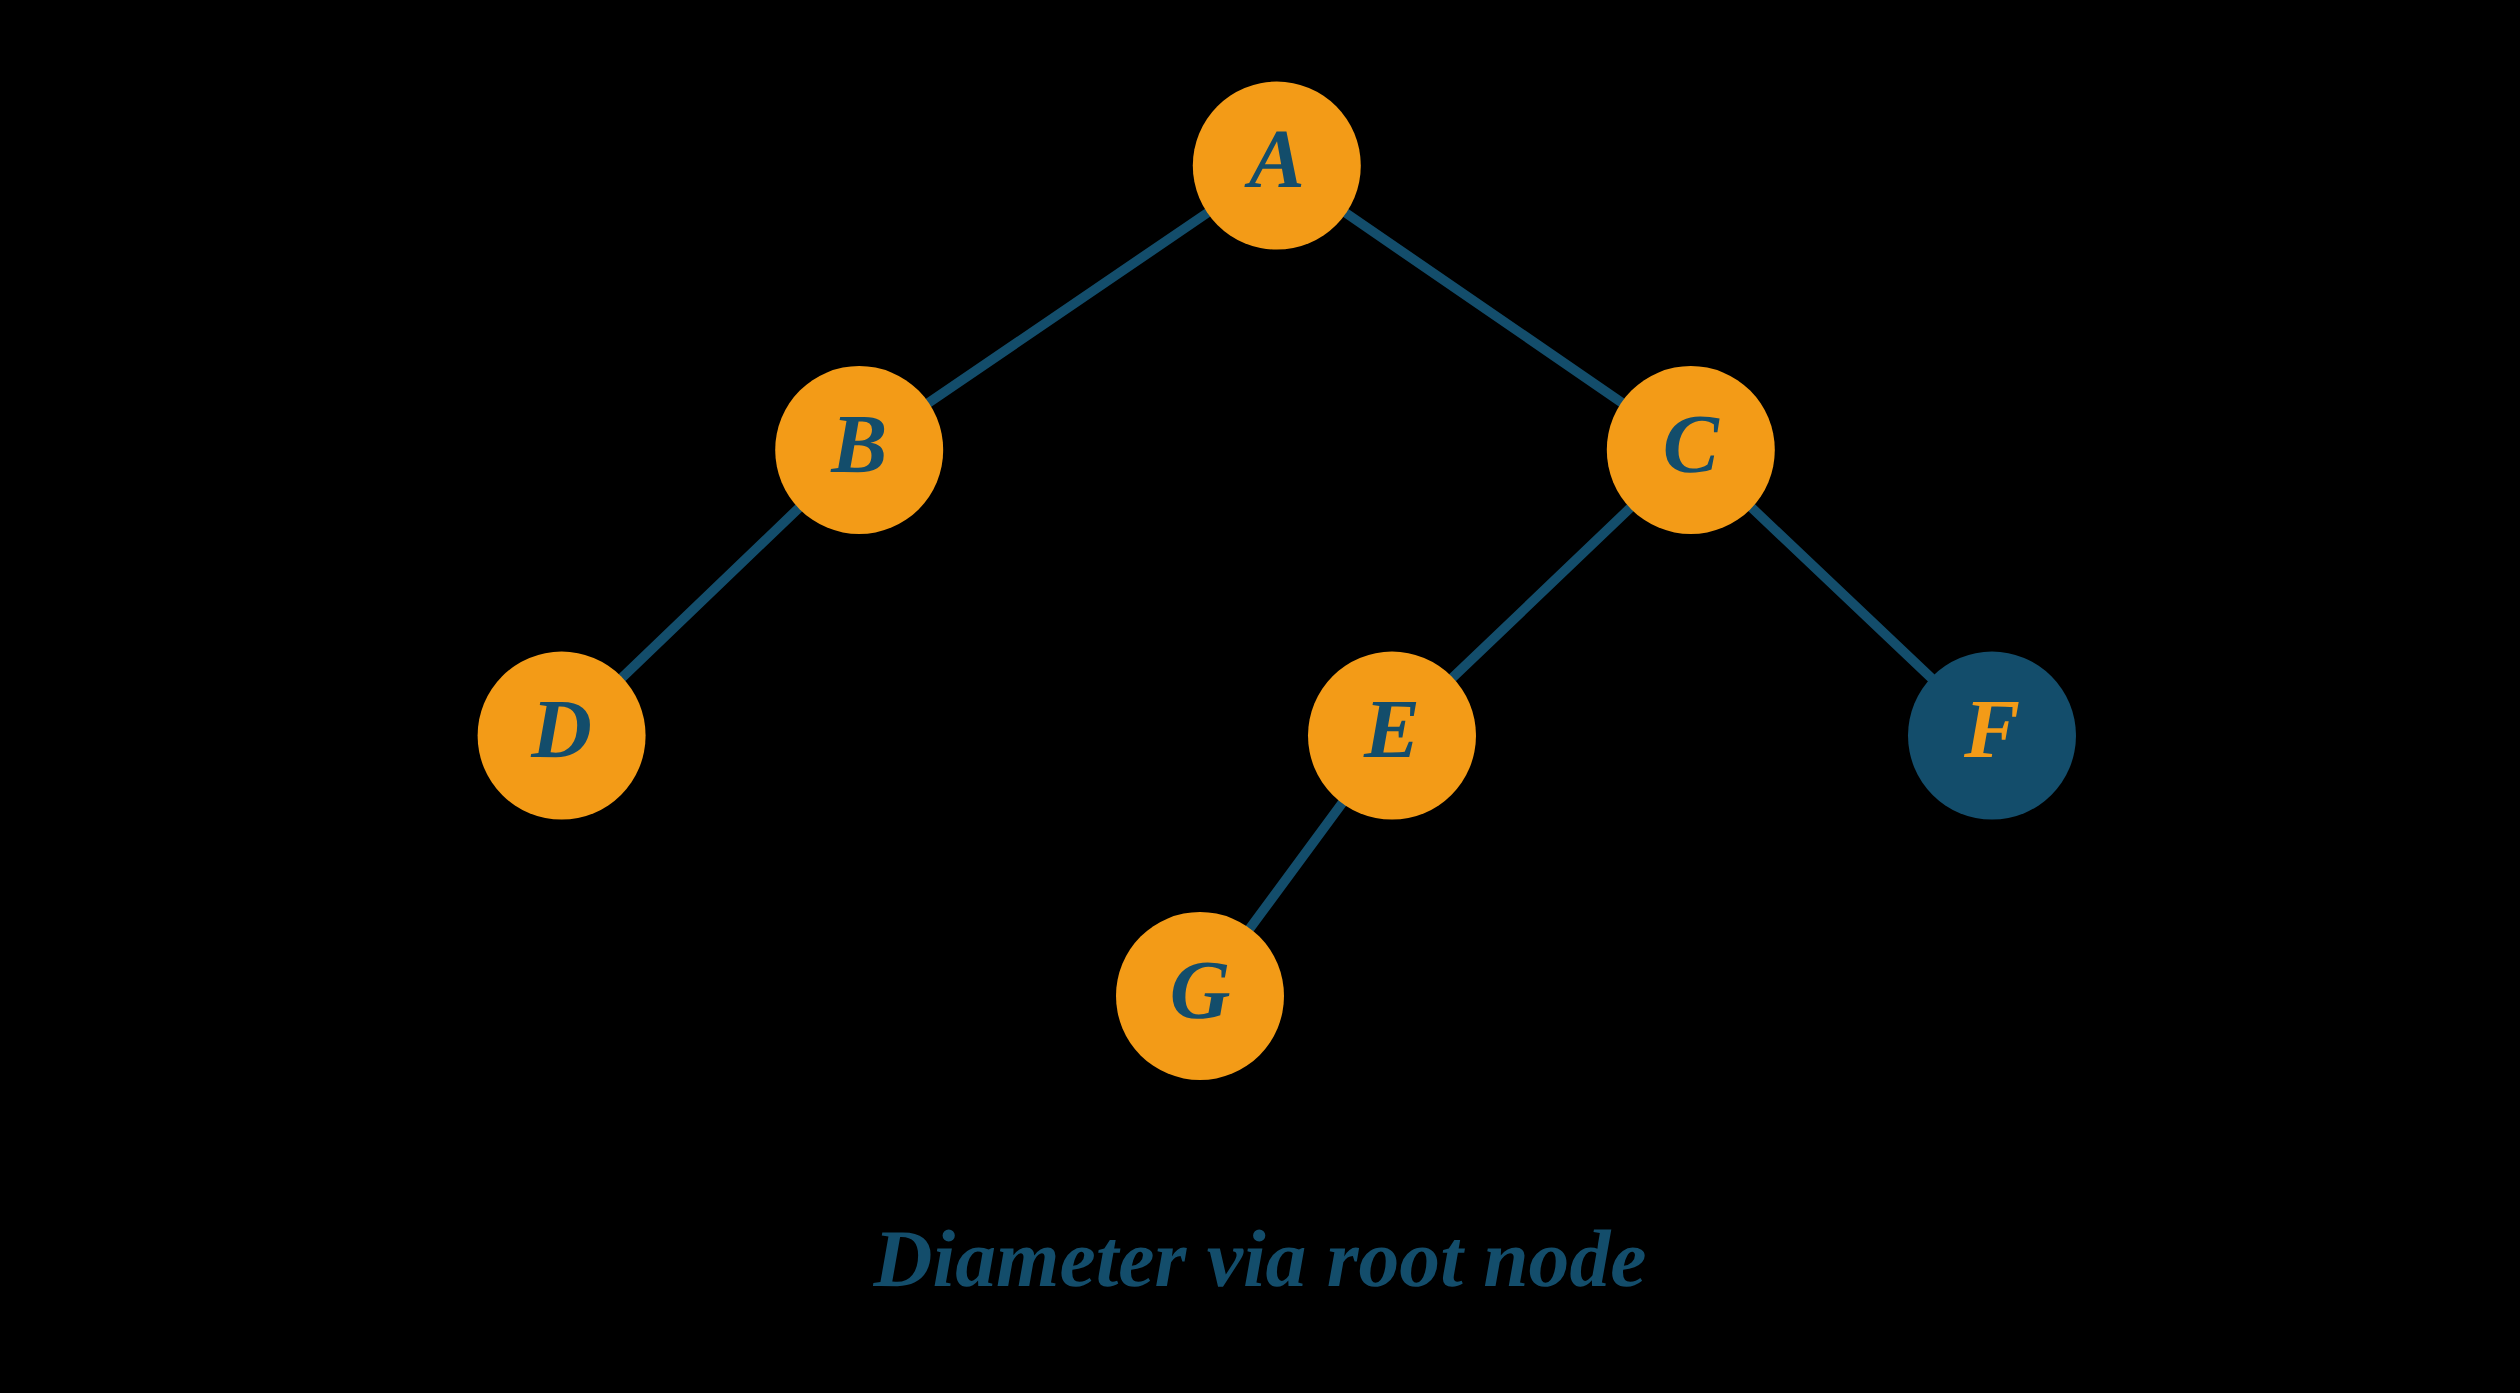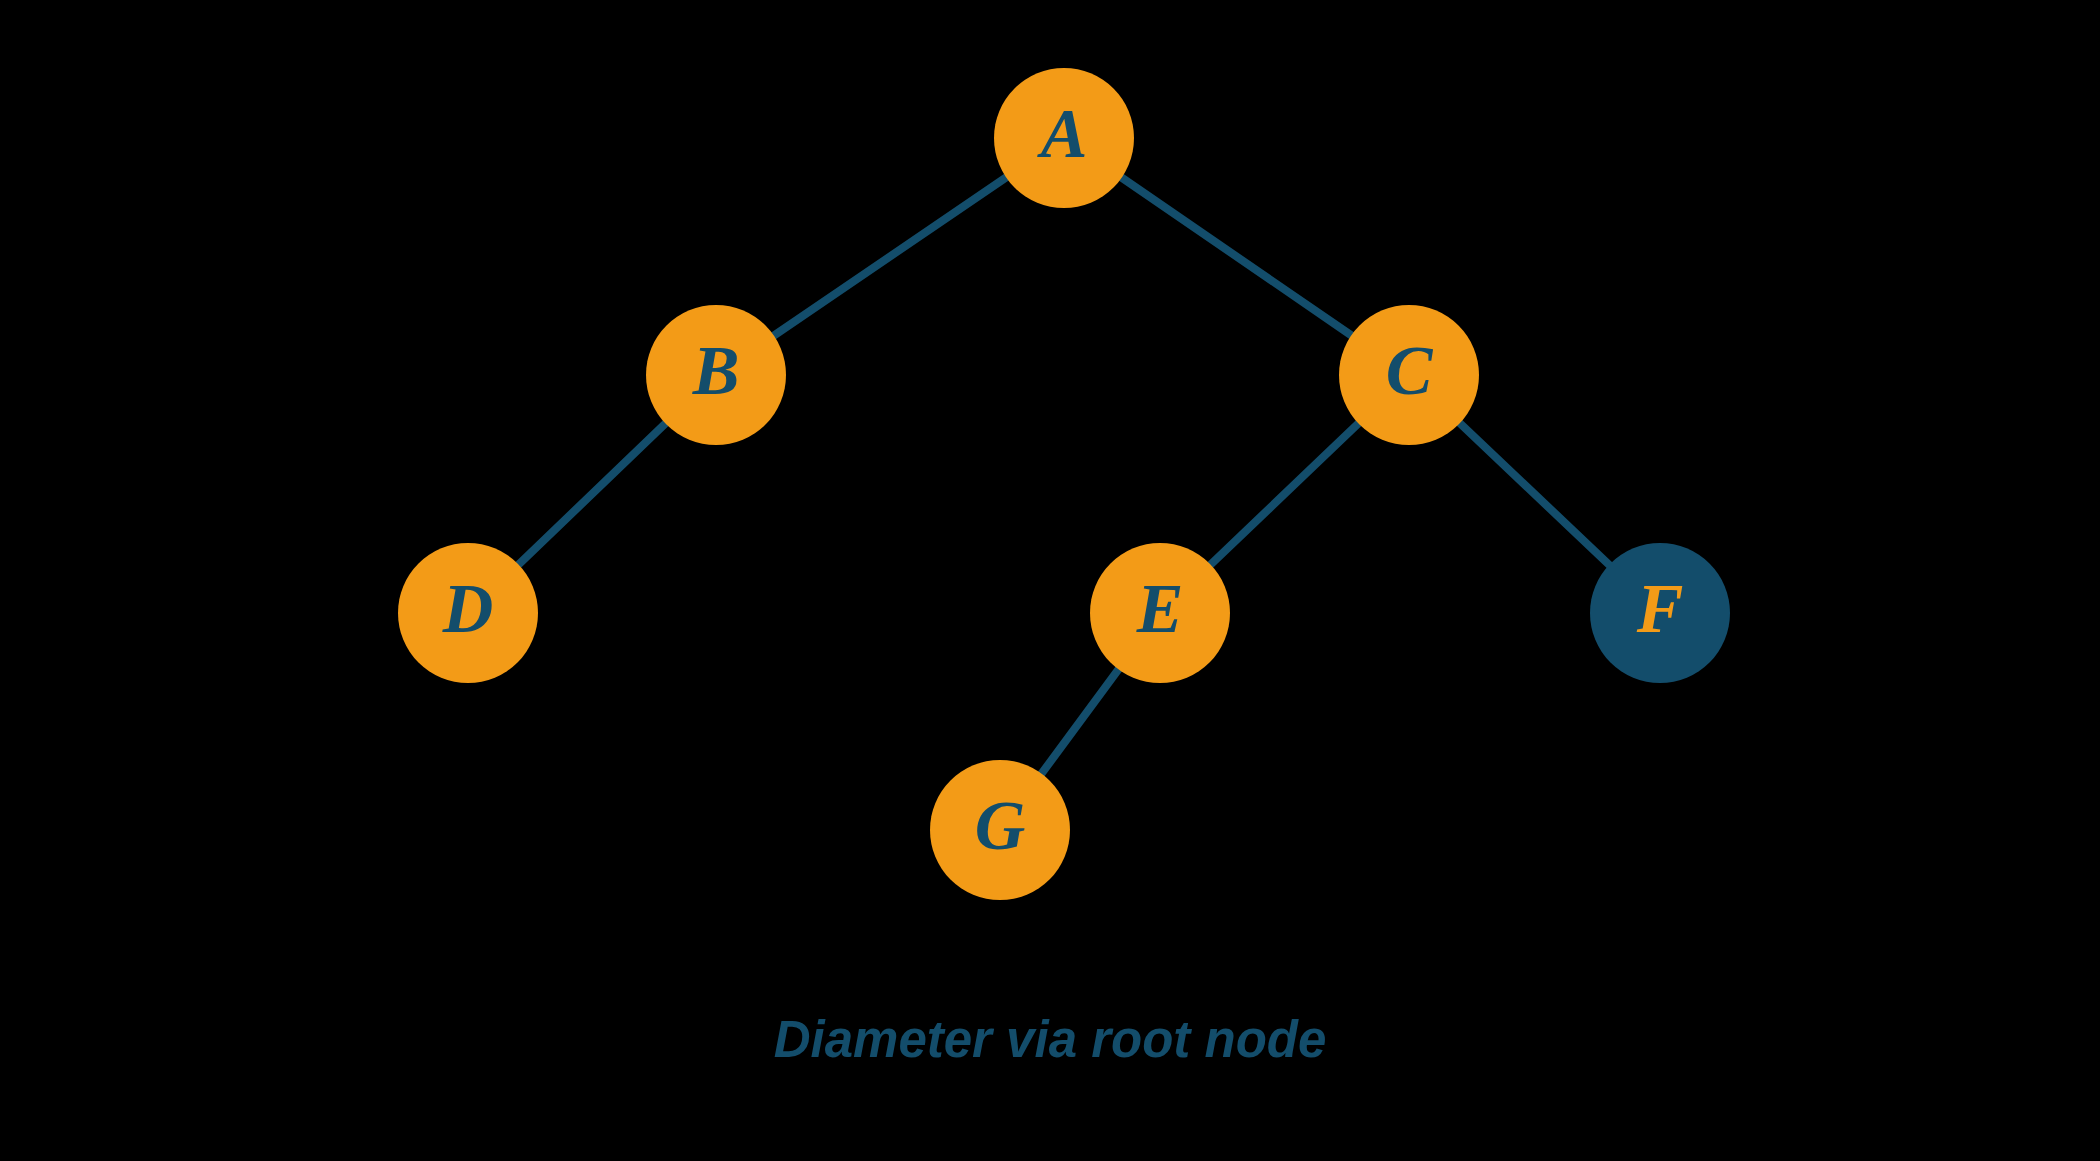--- a/index.html
+++ b/index.html
@@ -36,23 +36,23 @@
     font-weight: 600;
     transform: translate(-50%, -50%);
     line-height: 1;
     user-select: none;
   }
   .node span {
     transform: translateY(-4px);
   }
   .caption {
     position: absolute;
-    font-family: Liberation Sans, sans-serif;
+    font-family: Liberation Serif, serif;
     font-style: italic;
-    font-size: 51px;
+    font-size: 68px;
     font-weight: 600;
     white-space: nowrap;
     transform: translateX(-50%);
   }
 </style>
 </head>
 <body>
 
 <div class="stage" style="transform: scale(1);">
 

